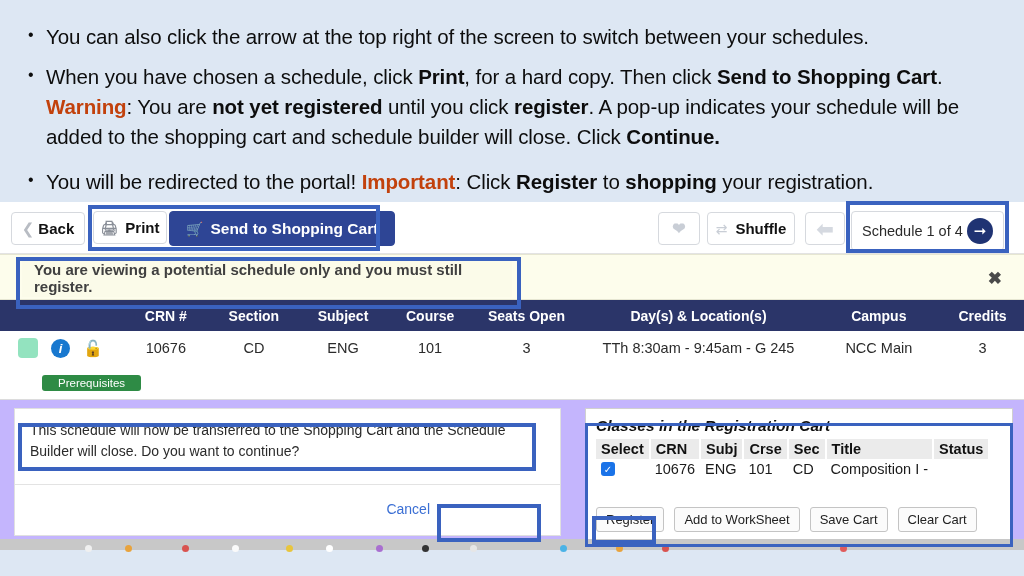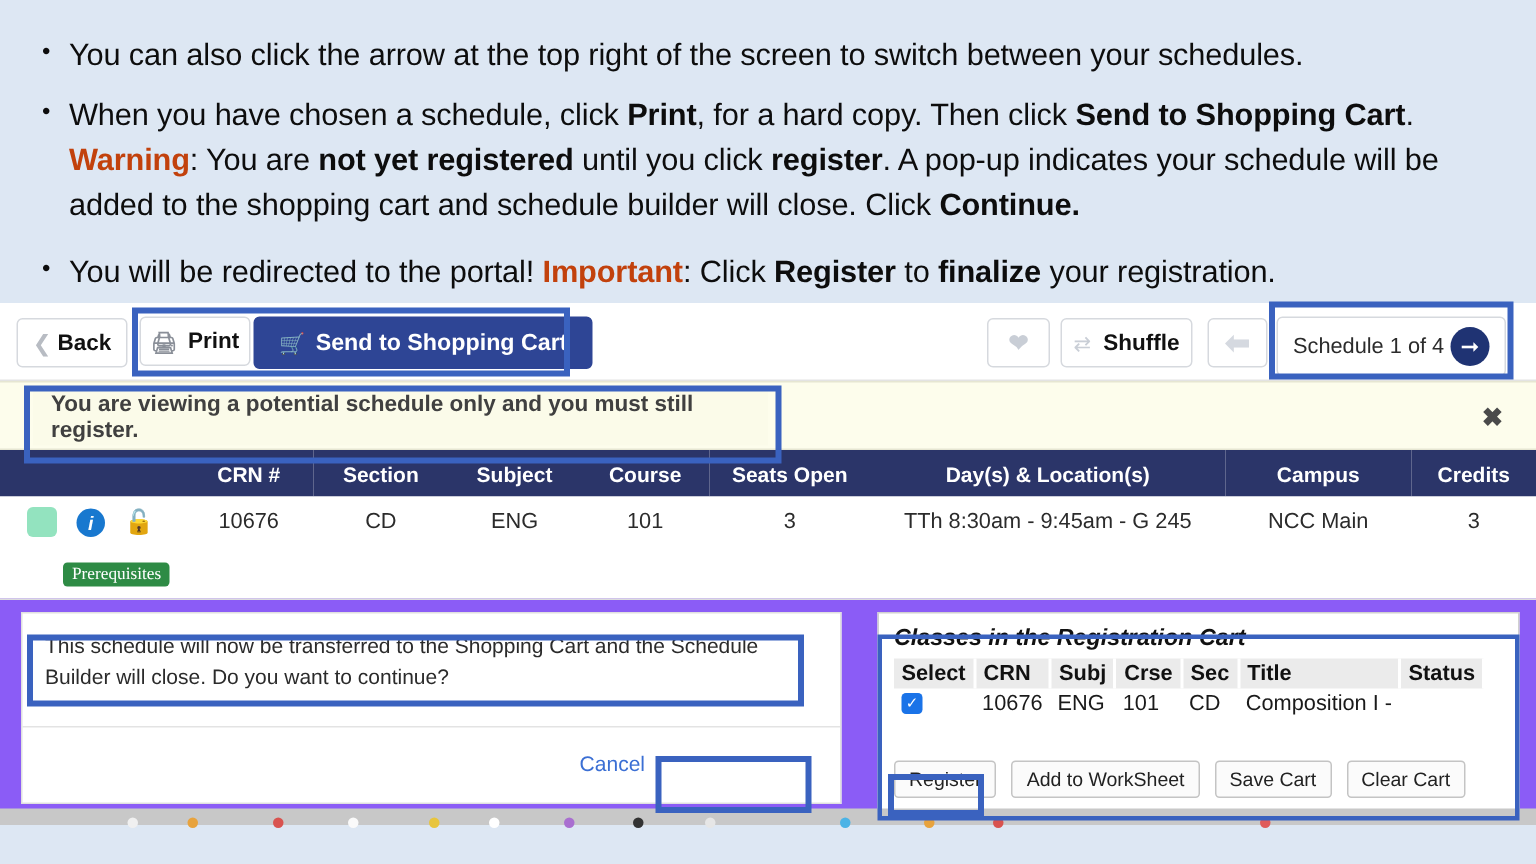--- a/index.html
+++ b/index.html
@@ -72,24 +72,24 @@
   .c-crs { width: 82px; } .c-seats { width: 104px; } .c-day { width: 228px; }
   .c-camp { width: 120px; } .c-cred { width: 80px; }
   .icon-cell { display: flex; align-items: center; gap: 13px; padding-left: 18px; }
   .sq { width: 20px; height: 20px; border-radius: 4px; background: #93e3bf; }
   .infoi { width: 19px; height: 19px; border-radius: 50%; background: #1878cf; color: #fff;
            font-size: 13px; font-weight: bold; display: flex; align-items: center;
            justify-content: center; font-style: italic; }
   .lock { font-size: 16px; color: #4d4d4d; }
   .prereq-row td { height: 24px; background: #fff; }
   #prereq { display: inline-block; background: #2e8b45; color: #fff; font-size: 11.5px;
-            padding: 2px 6px; border-radius: 3px; margin-left: 42px; font-family: Liberation Serif, serif; }
-
-  
-  .lower { position: relative; height: 172px; background: #8b5cf6; border-top: 1px solid #dcdcdc; }
+            padding: 2px 16px; border-radius: 3px; margin-left: 42px; }
+
+  
+  .lower { position: relative; height: 172px; background: #c4b5fd; border-top: 1px solid #dcdcdc; }
   #dialog { position: absolute; left: 14px; top: 8px; width: 547px; height: 128px;
             background: #fff; border: 1px solid #e0e0e0; }
   #dlg-msg-box { position: absolute; left: 7px; top: 5px; width: 516px; height: 57px;
                  background: #fff; }
   #dlg-msg { font-size: 14px; color: #2b2b2b; line-height: 1.5; padding: 6px 8px; }
   #dlg-sep { position: absolute; left: 0; top: 75px; width: 100%; height: 1px; background: #e3e3e3; }
   #cancel-btn { position: absolute; right: 130px; top: 92px; font-size: 14px; color: #3b6fd4; }
   #continue-btn { position: absolute; right: 16px; top: 85px; width: 98px; height: 33px;
                   background: #26387f; color: #fff; font-size: 14px; border: 1px solid #26387f;
                   display: flex; align-items: center; justify-content: center; }
@@ -135,21 +135,21 @@
     <div class="bullet" id="b1">
       <span class="dot">•</span>
       <span class="btext"><span>You can also click the arrow at the top right of the screen to switch between your schedules.</span></span>
     </div>
     <div class="bullet" id="b2">
       <span class="dot">•</span>
       <span class="btext"><span>When you have chosen a schedule, click </span><span class="b">Print</span><span>, for a hard copy.  Then click </span><span class="b">Send to Shopping Cart</span><span>.  </span><span class="red">Warning</span><span>: You are </span><span class="b">not yet registered</span><span> until you click </span><span class="b">register</span><span>.  A pop-up indicates your schedule will be added to the shopping cart and schedule builder will close. Click </span><span class="b">Continue.</span></span>
     </div>
     <div class="bullet" id="b3">
       <span class="dot">•</span>
-      <span class="btext"><span>You will be redirected to the portal!  </span><span class="red">Important</span><span>:  Click </span><span class="b">Register</span><span> to </span><span class="b">finalize</span><span> your registration.</span></span>
+      <span class="btext"><span>You will be redirected to the portal!  </span><span class="red">Important</span><span>:  Click </span><span class="b">Register</span><span> to </span><span class="b">shopping</span><span> your registration.</span></span>
     </div>
   </div>
 
   <div id="shot">
 
     <div class="toolbar">
       <div class="btn" id="back-btn">
         <span class="chev">❮</span>
         <span>Back</span>
       </div>

